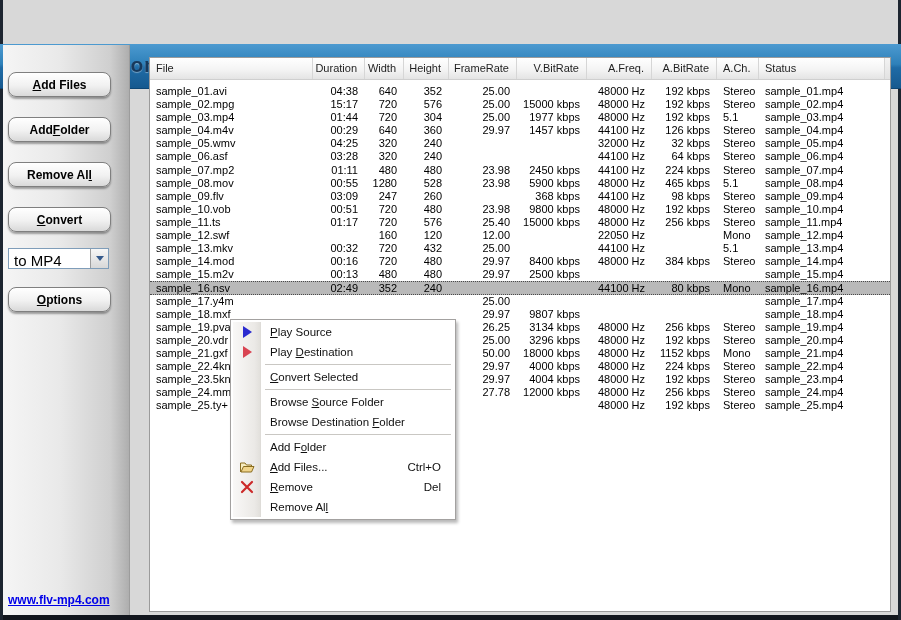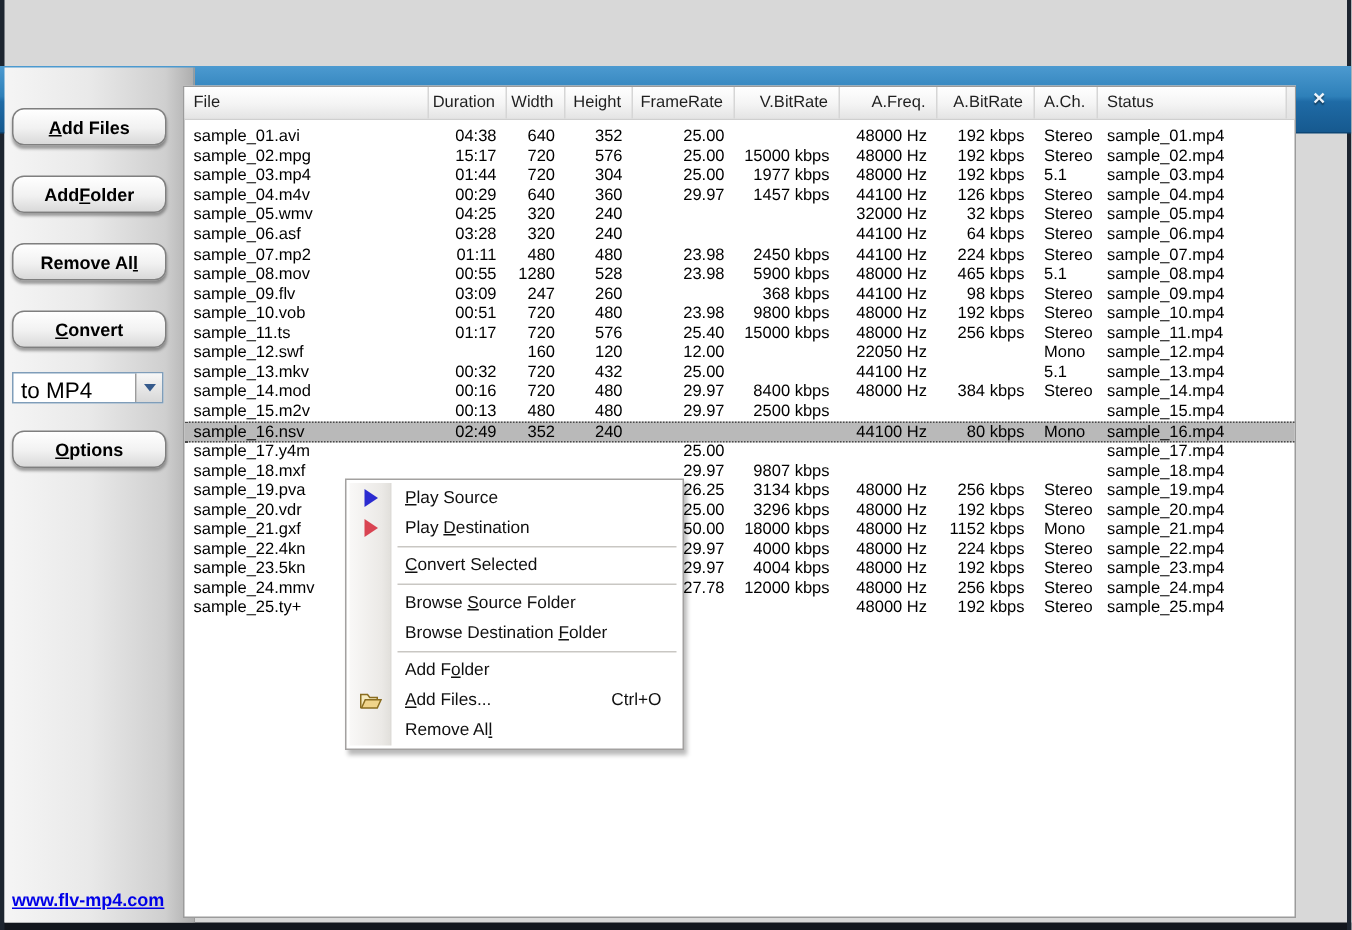--- a/index.html
+++ b/index.html
@@ -28,21 +28,21 @@
   .mn{text-decoration:underline;}
   .combo{position:absolute;left:8px;top:248px;width:101px;height:21px;display:flex;
     border:1px solid #7f9db9;background:#fff;box-sizing:border-box;}
   .combo-field{flex:1;font-size:15px;padding:3px 0 0 5px;color:#000;}
   .combo-btn{width:17px;border-left:1px solid #9c9c9c;
     background:linear-gradient(180deg,#f7f7f7,#d8d8d8);display:flex;align-items:center;justify-content:center;}
   .chev{width:0;height:0;border-left:4px solid transparent;border-right:4px solid transparent;border-top:5px solid #355a8c;}
   .weblink{position:absolute;left:8px;top:593px;font-size:12px;font-weight:bold;color:#0000e8;
     text-decoration:underline;cursor:pointer;}
   
-  .panel{position:absolute;left:122px;top:57px;width:742px;height:555px;background:#fff;
+  .panel{position:absolute;left:149px;top:57px;width:742px;height:555px;background:#fff;
     border:1px solid #9b9b9b;box-sizing:border-box;}
   .thead{position:absolute;left:0;top:0;right:0;height:21px;display:flex;
     background:linear-gradient(180deg,#ffffff 0%,#f4f4f4 55%,#e4e4e4 100%);
     border-bottom:1px solid #cfcfcf;}
   .th{font-size:11px;color:#1f1f1f;line-height:20px;border-right:1px solid #d6d6d6;
     box-sizing:border-box;overflow:hidden;white-space:nowrap;cursor:default;}
   .th.filler{flex:1;background:linear-gradient(180deg,#f3f3f3,#e2e2e2);border-right:none;}
   .tbody{position:absolute;left:0;top:27px;right:0;}
   .row{display:flex;height:13.1px;font-size:11px;line-height:13px;color:#000;}
   .row.selected{background:#b9b9b9;border-top:1px dotted #4a4a4a;border-bottom:1px dotted #4a4a4a;box-sizing:border-box;}
@@ -489,18 +489,25 @@
         </div>
         <div class="menu-item">
           <span class="micon"><svg width="16" height="16" viewBox="0 0 16 16">
               <path d="M1.5 13 L1.5 4 L6 4 L7.5 6 L12.5 6 L12.5 7.5" fill="#f7ecc0" stroke="#8a6d1f" stroke-width="1"></path>
               <path d="M2 13 L4.5 7.5 L15 7.5 L12.5 13 Z" fill="#f0d48a" stroke="#8a6d1f" stroke-width="1"></path>
             </svg></span>
           <span><span></span><span class="mn">A</span><span>dd Files...</span></span>
           <span class="shortcut">Ctrl+O</span>
         </div>
         <div class="menu-item">
+          <span class="micon"><svg width="16" height="16" viewBox="0 0 16 16">
+              <path d="M3 3 L13 13 M13 3 L3 13" stroke="#cc2a2a" stroke-width="2.2" stroke-linecap="round"></path>
+            </svg></span>
+          <span><span></span><span class="mn">R</span><span>emove</span></span>
+          <span class="shortcut">Del</span>
+        </div>
+        <div class="menu-item">
           <span><span>Remove Al</span><span class="mn">l</span><span></span></span>
         </div>
       </div>
   </div>
 
 </div>
 
 </body></html>

